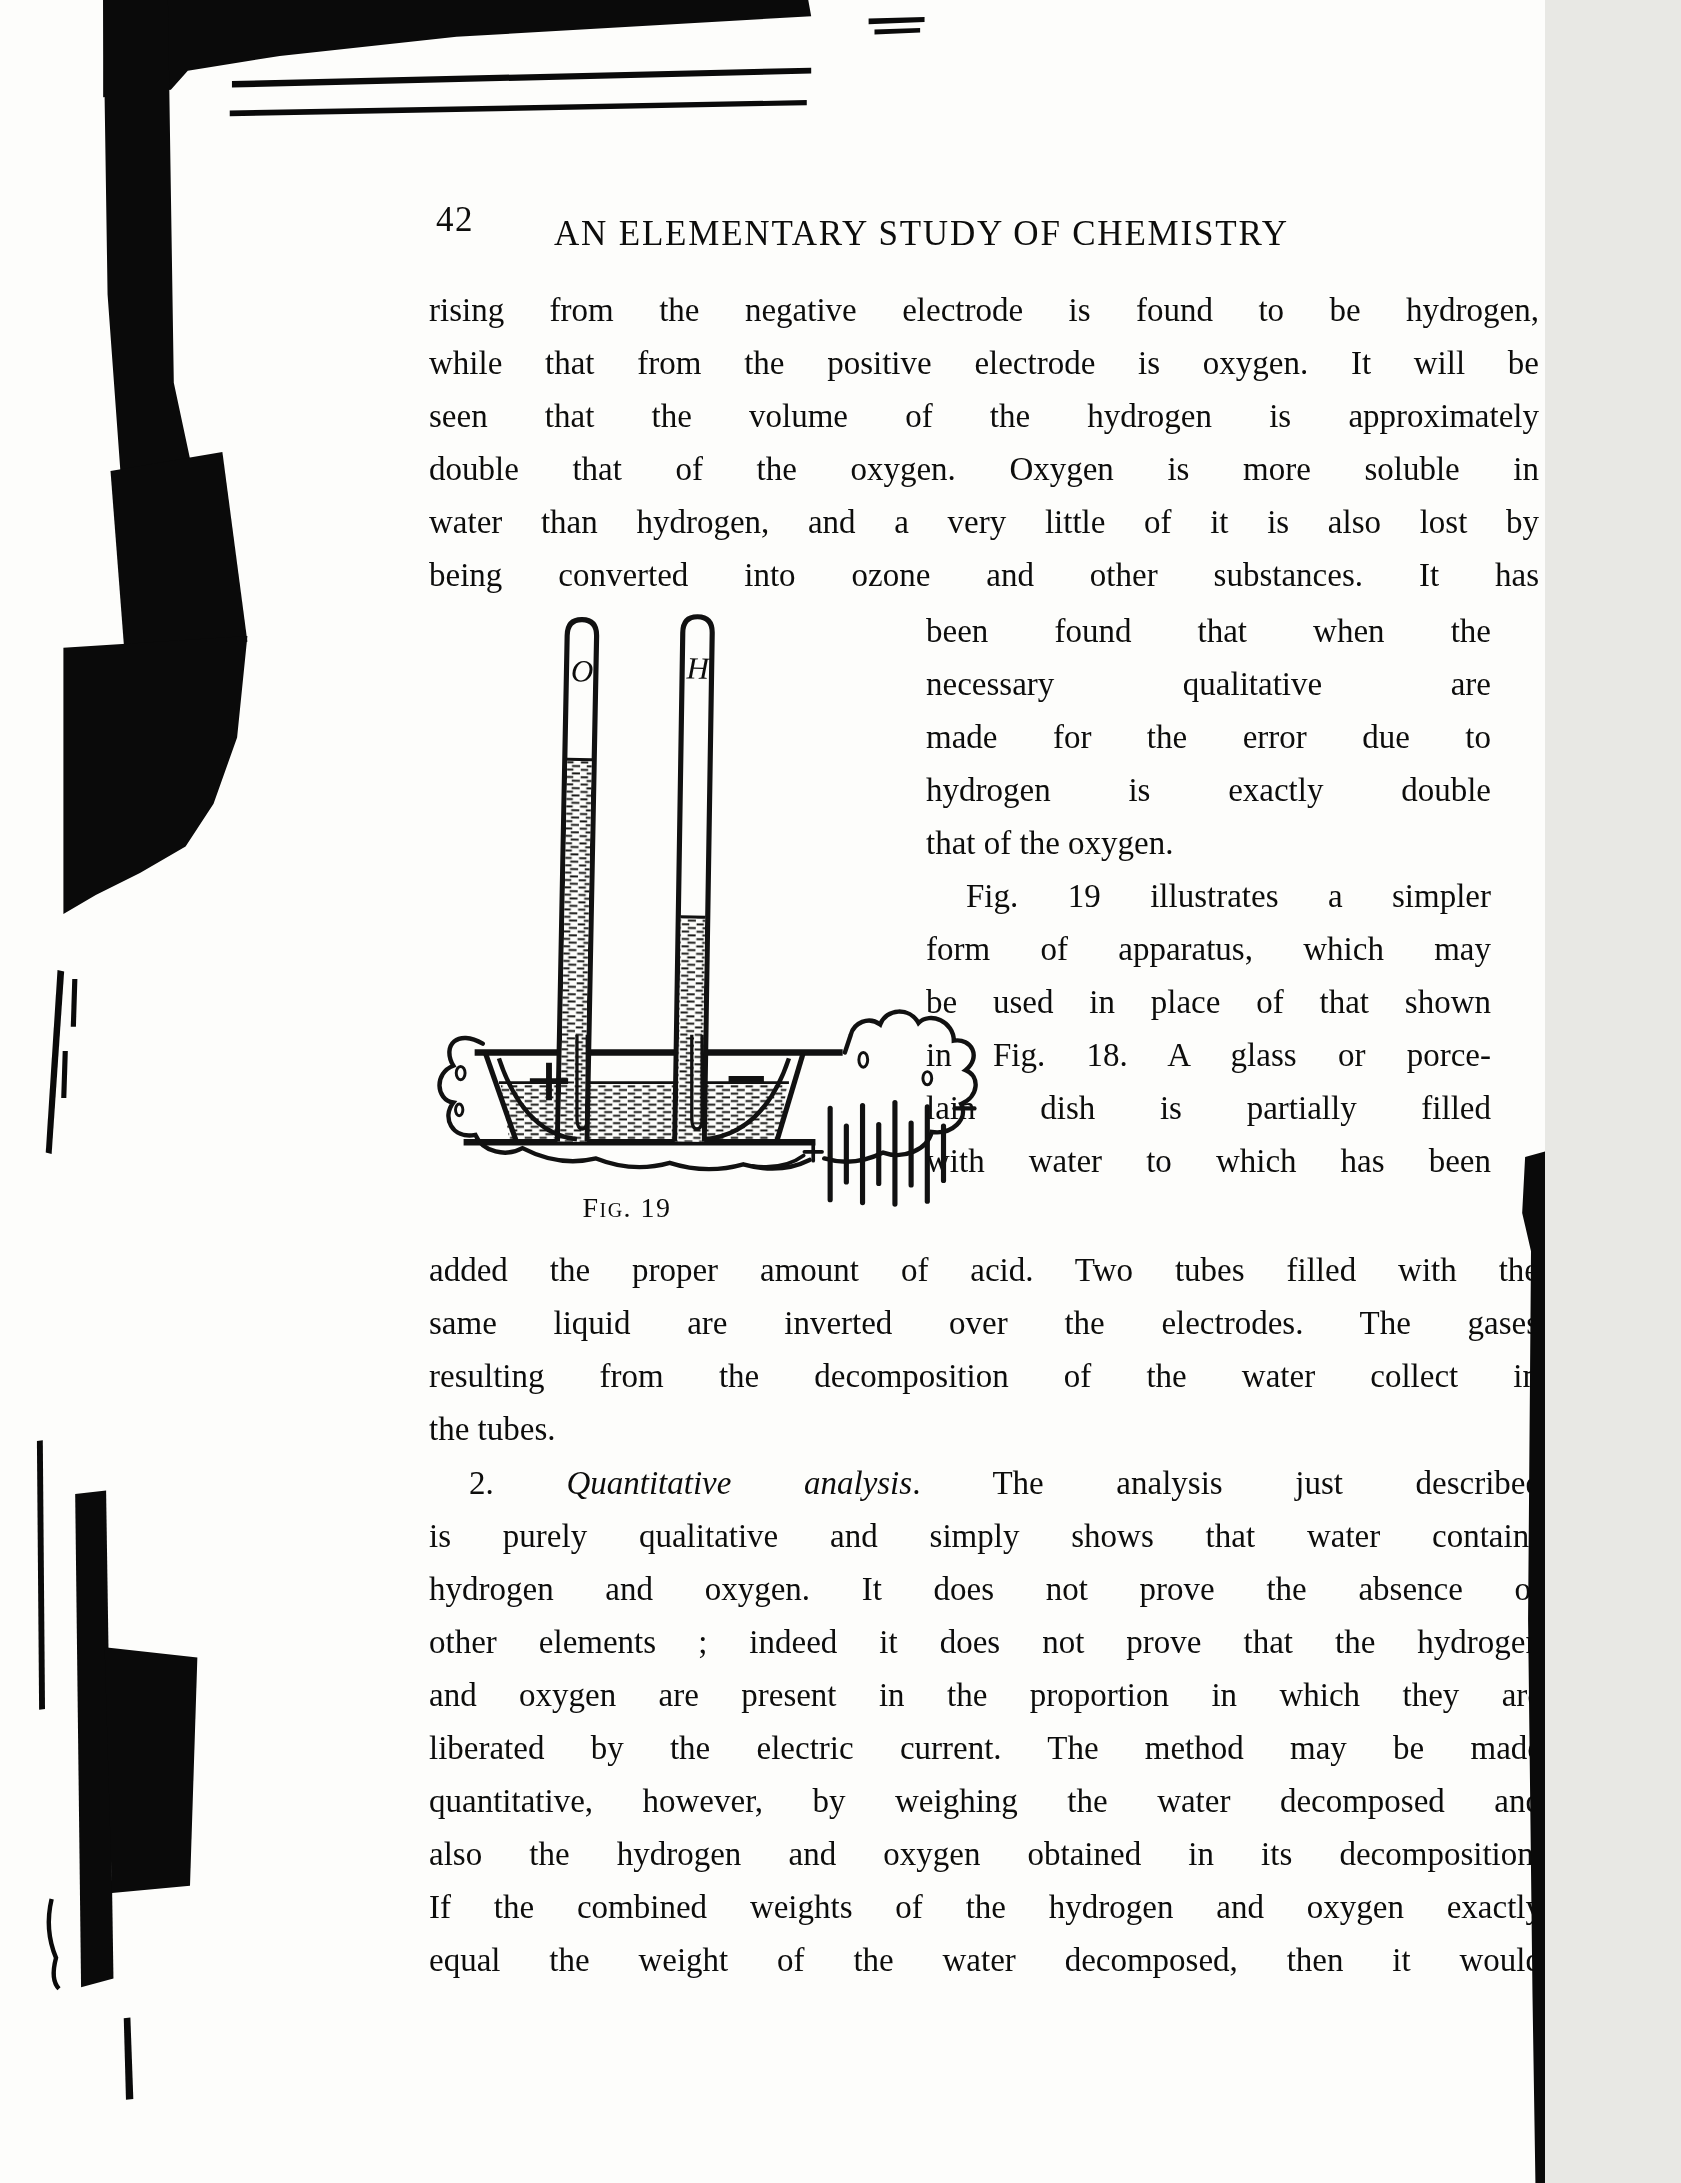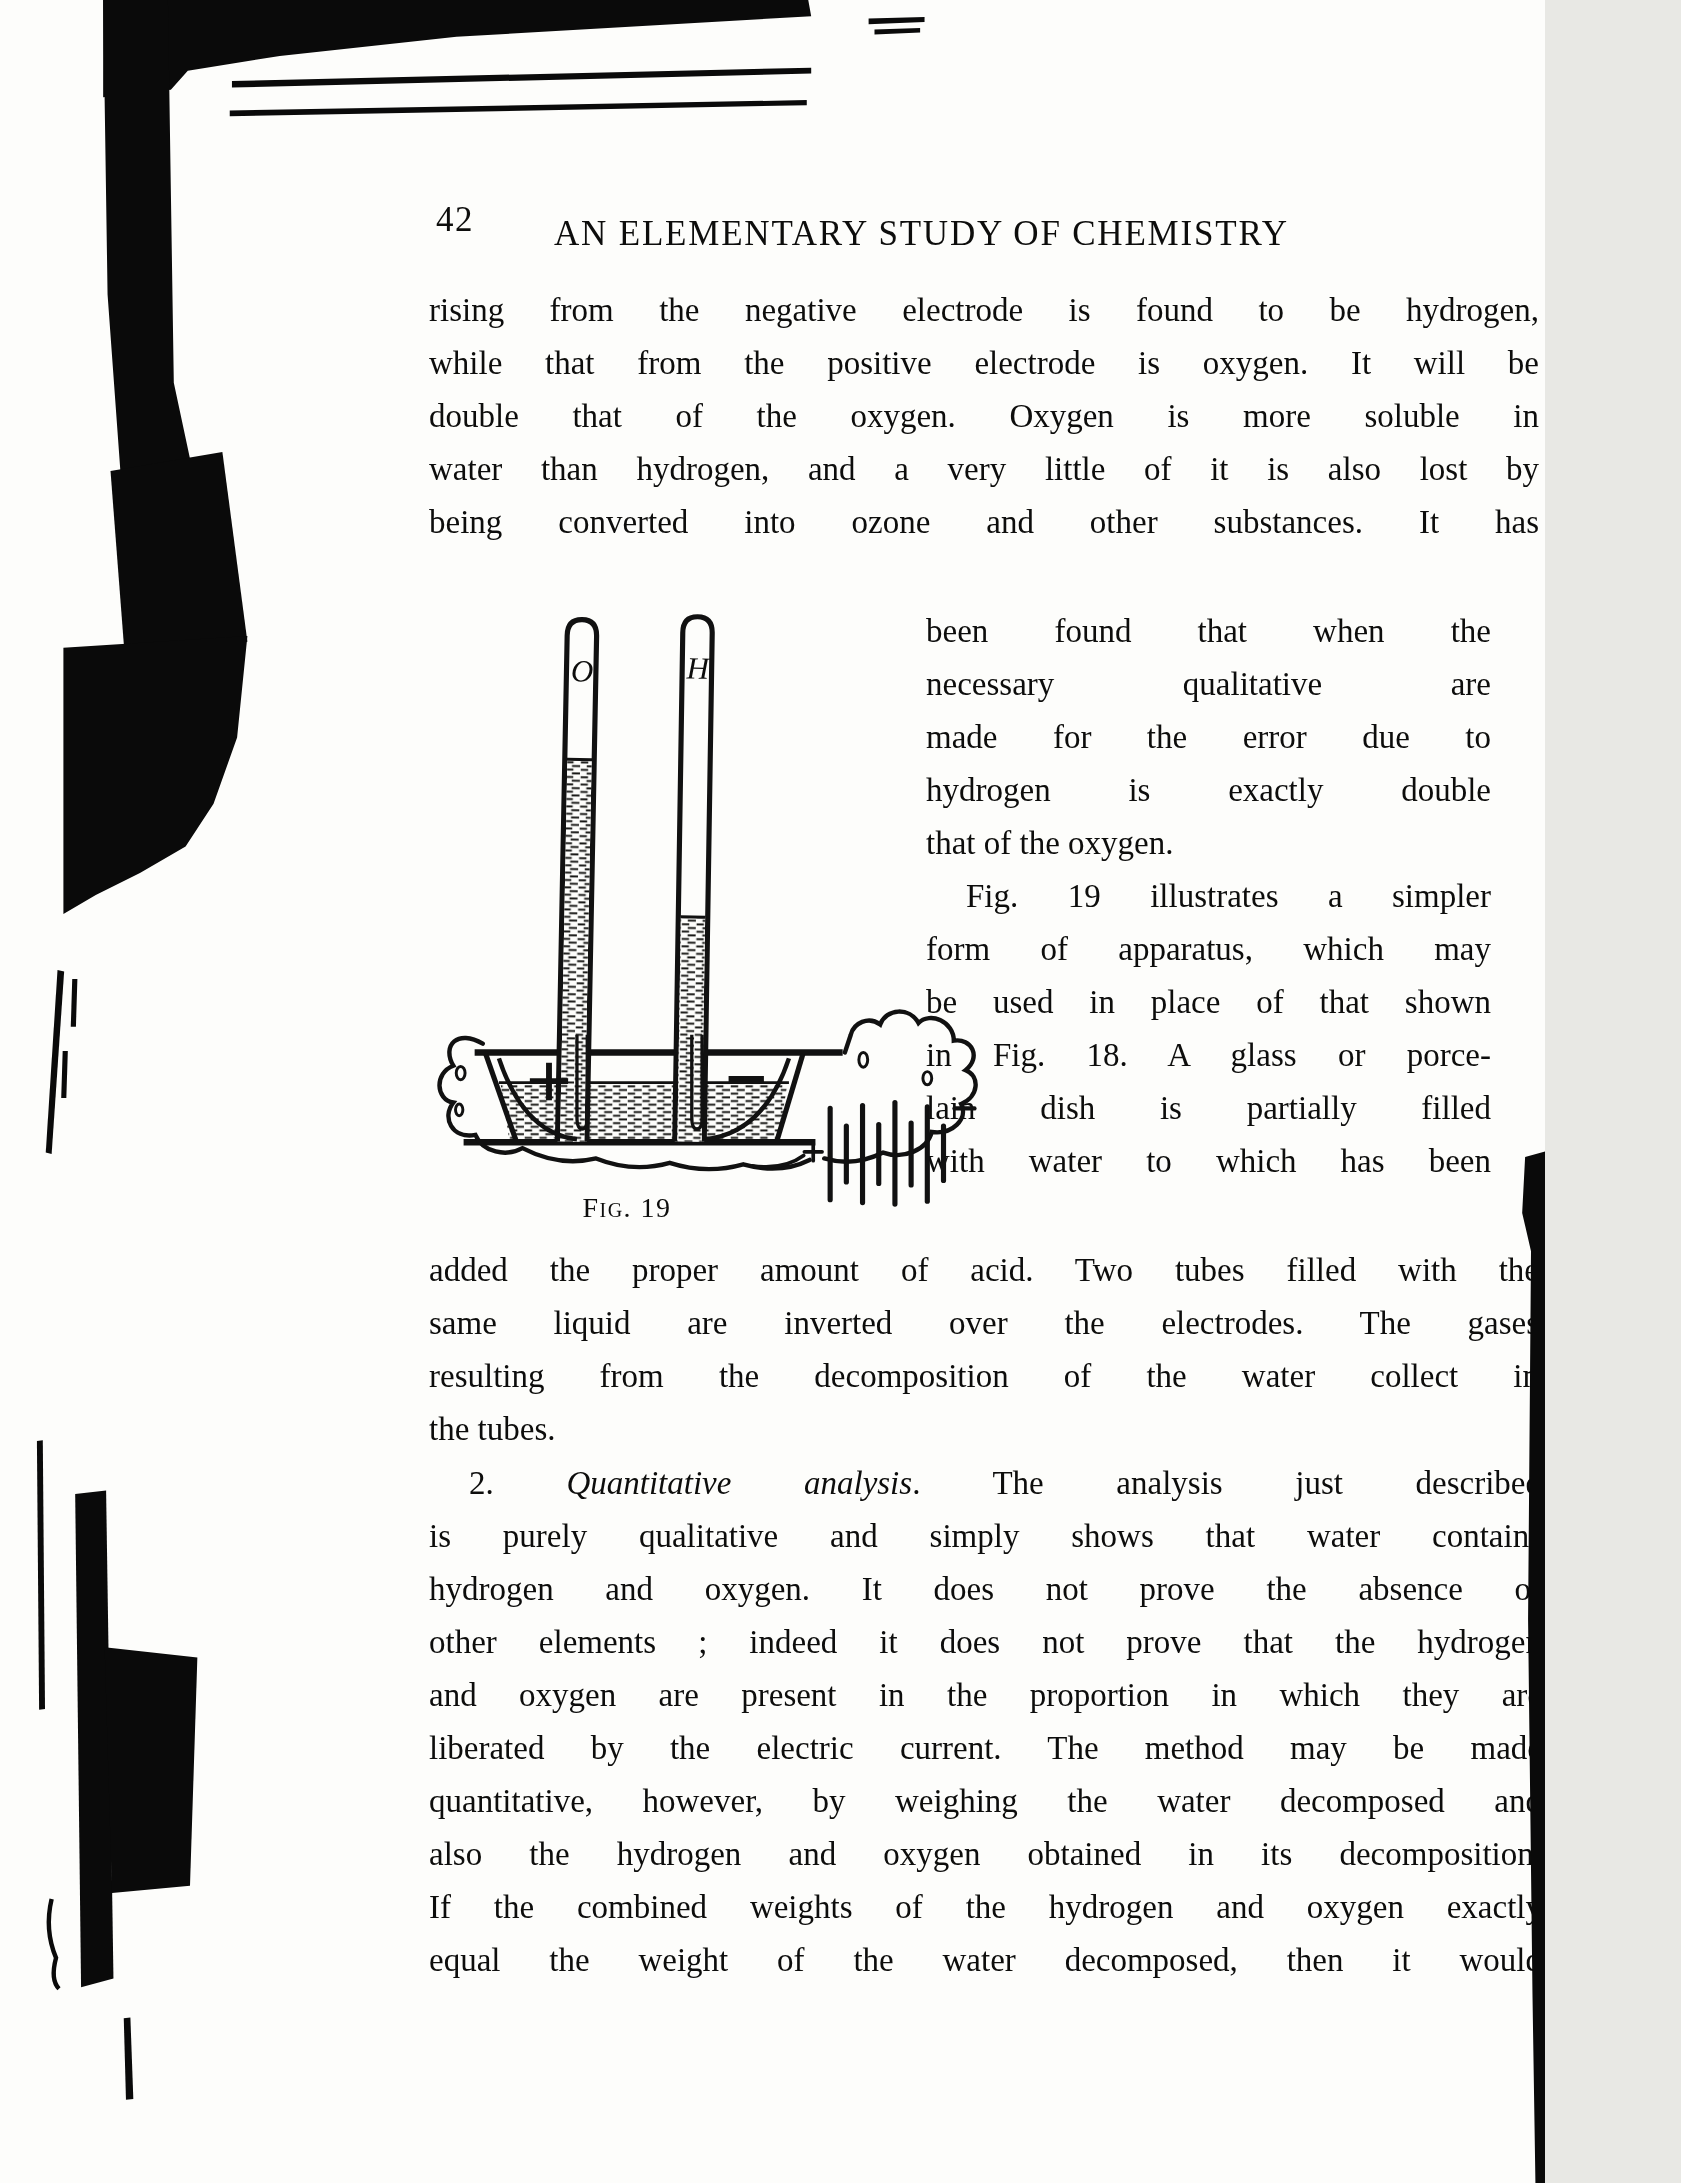--- a/index.html
+++ b/index.html
@@ -64,20 +64,21 @@
     </g>
     <path d="M70,2580 Q60,2622 76,2660 Q68,2690 80,2702" stroke="#0a0a0a" stroke-width="6" fill="none"></path>
   </svg>
 
   <div class="hdr-num">42</div>
   <div class="hdr-title">AN ELEMENTARY STUDY OF CHEMISTRY</div>
 
   <section class="para p1">
     <div class="ln">rising from the negative electrode is found to be hydrogen,</div>
     <div class="ln">while that from the positive electrode is oxygen. It will be</div>
+    <div class="ln">seen that the volume of the hydrogen is approximately</div>
     <div class="ln">double that of the oxygen. Oxygen is more soluble in</div>
     <div class="ln">water than hydrogen, and a very little of it is also lost by</div>
     <div class="ln">being converted into ozone and other substances. It has</div>
   </section>
 
   <section class="para colr">
     <div class="ln">been found that when the</div>
     <div class="ln">necessary qualitative are</div>
     <div class="ln">made for the error due to</div>
     <div class="ln">hydrogen is exactly double</div>

